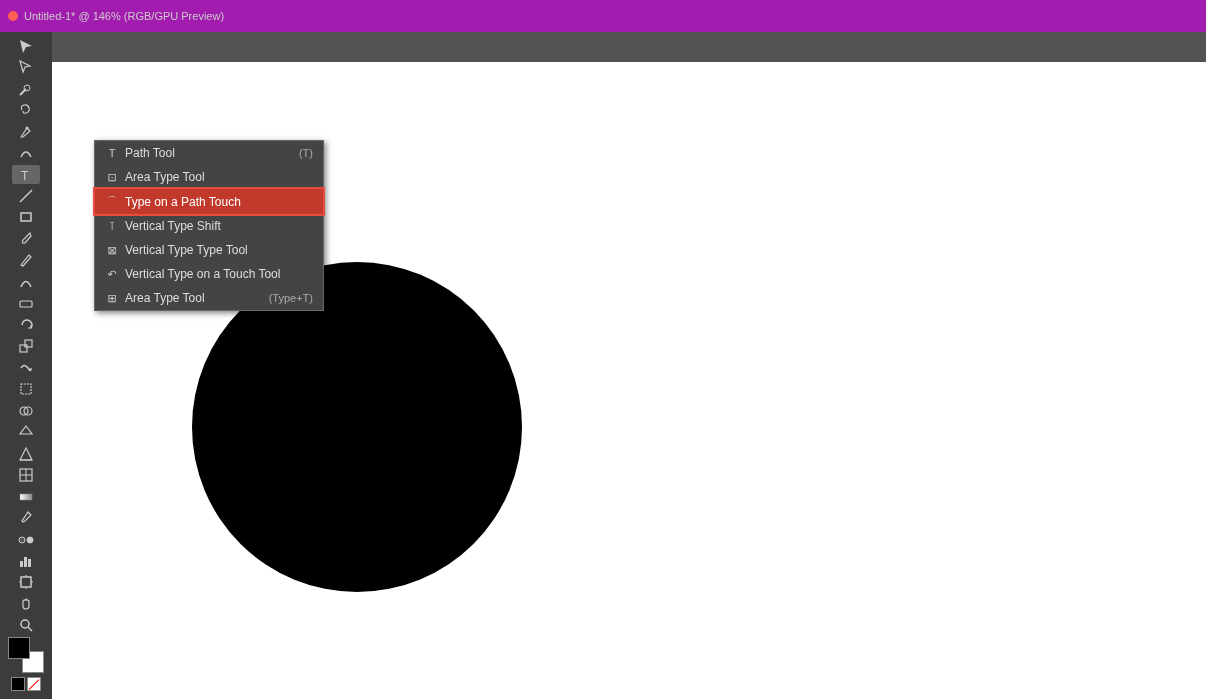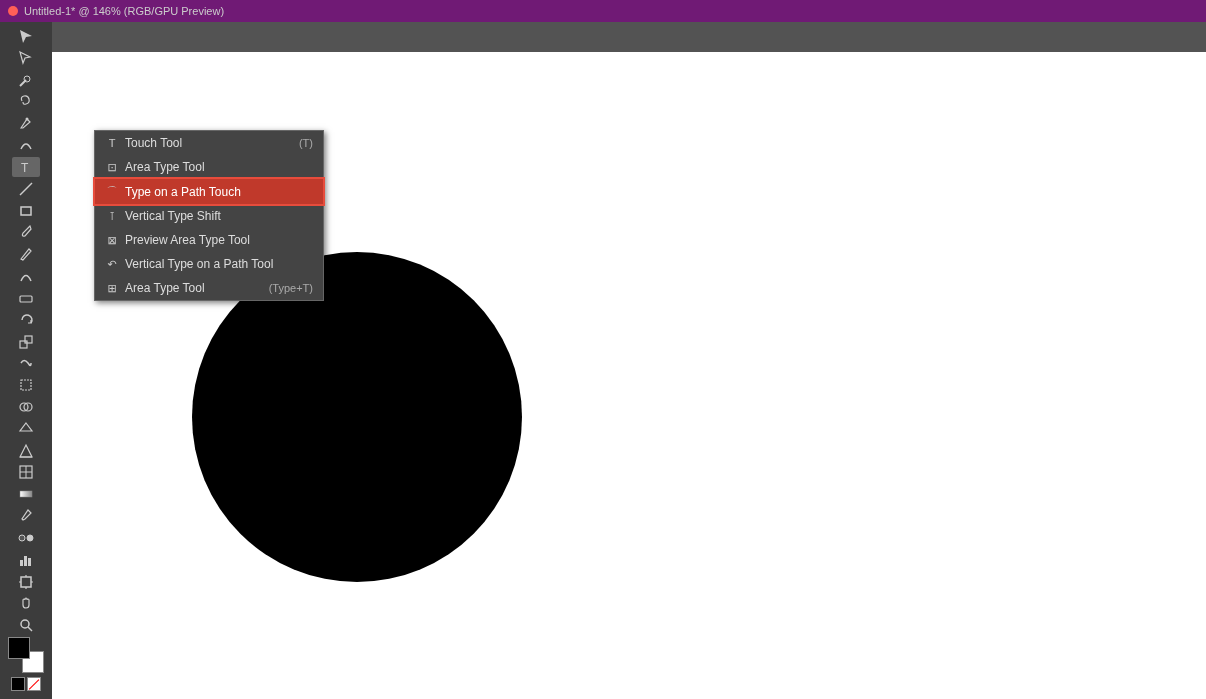--- a/index.html
+++ b/index.html
@@ -9,22 +9,22 @@
       overflow: hidden;
       font-family: Arial, sans-serif;
       font-size: 12px;
       background: #535353;
       display: flex;
       flex-direction: column;
     }
 
     
     .title-bar {
-      background: #701a75;
-      height: 22px;
+      background: #a21caf;
+      height: 32px;
       display: flex;
       align-items: center;
       padding: 0 8px;
       color: #ccc;
       font-size: 11px;
       flex-shrink: 0;
     }
     .title-bar-close {
       width: 10px;
       height: 10px;
@@ -416,47 +416,47 @@
 
   <div class="canvas-area">
     <div class="canvas-bg">
       <div class="black-circle"></div>
     </div>
 
     <div class="context-menu">
 
       <div class="context-menu-item">
         <span class="tool-icon-text">T</span>
-        <span>Touch Tool</span>
+        <span>Path Tool</span>
         <span class="shortcut">(T)</span>
       </div>
 
       <div class="context-menu-item">
         <span class="tool-icon-text">⊡</span>
         <span>Area Type Tool</span>
       </div>
 
       <div class="context-menu-item highlighted">
         <span class="tool-icon-text">⌒</span>
         <span>Type on a Path Touch</span>
       </div>
 
       <div class="context-menu-item">
         <span class="tool-icon-text">⊺</span>
         <span>Vertical Type Shift</span>
       </div>
 
       <div class="context-menu-item">
         <span class="tool-icon-text">⊠</span>
-        <span>Preview Area Type Tool</span>
+        <span>Vertical Type Type Tool</span>
       </div>
 
       <div class="context-menu-item">
         <span class="tool-icon-text">↶</span>
-        <span>Vertical Type on a Path Tool</span>
+        <span>Vertical Type on a Touch Tool</span>
       </div>
 
       <div class="context-menu-item">
         <span class="tool-icon-text">⊞</span>
         <span>Area Type Tool</span>
         <span class="shortcut">(Type+T)</span>
       </div>
     </div>
   </div>
 </div>

